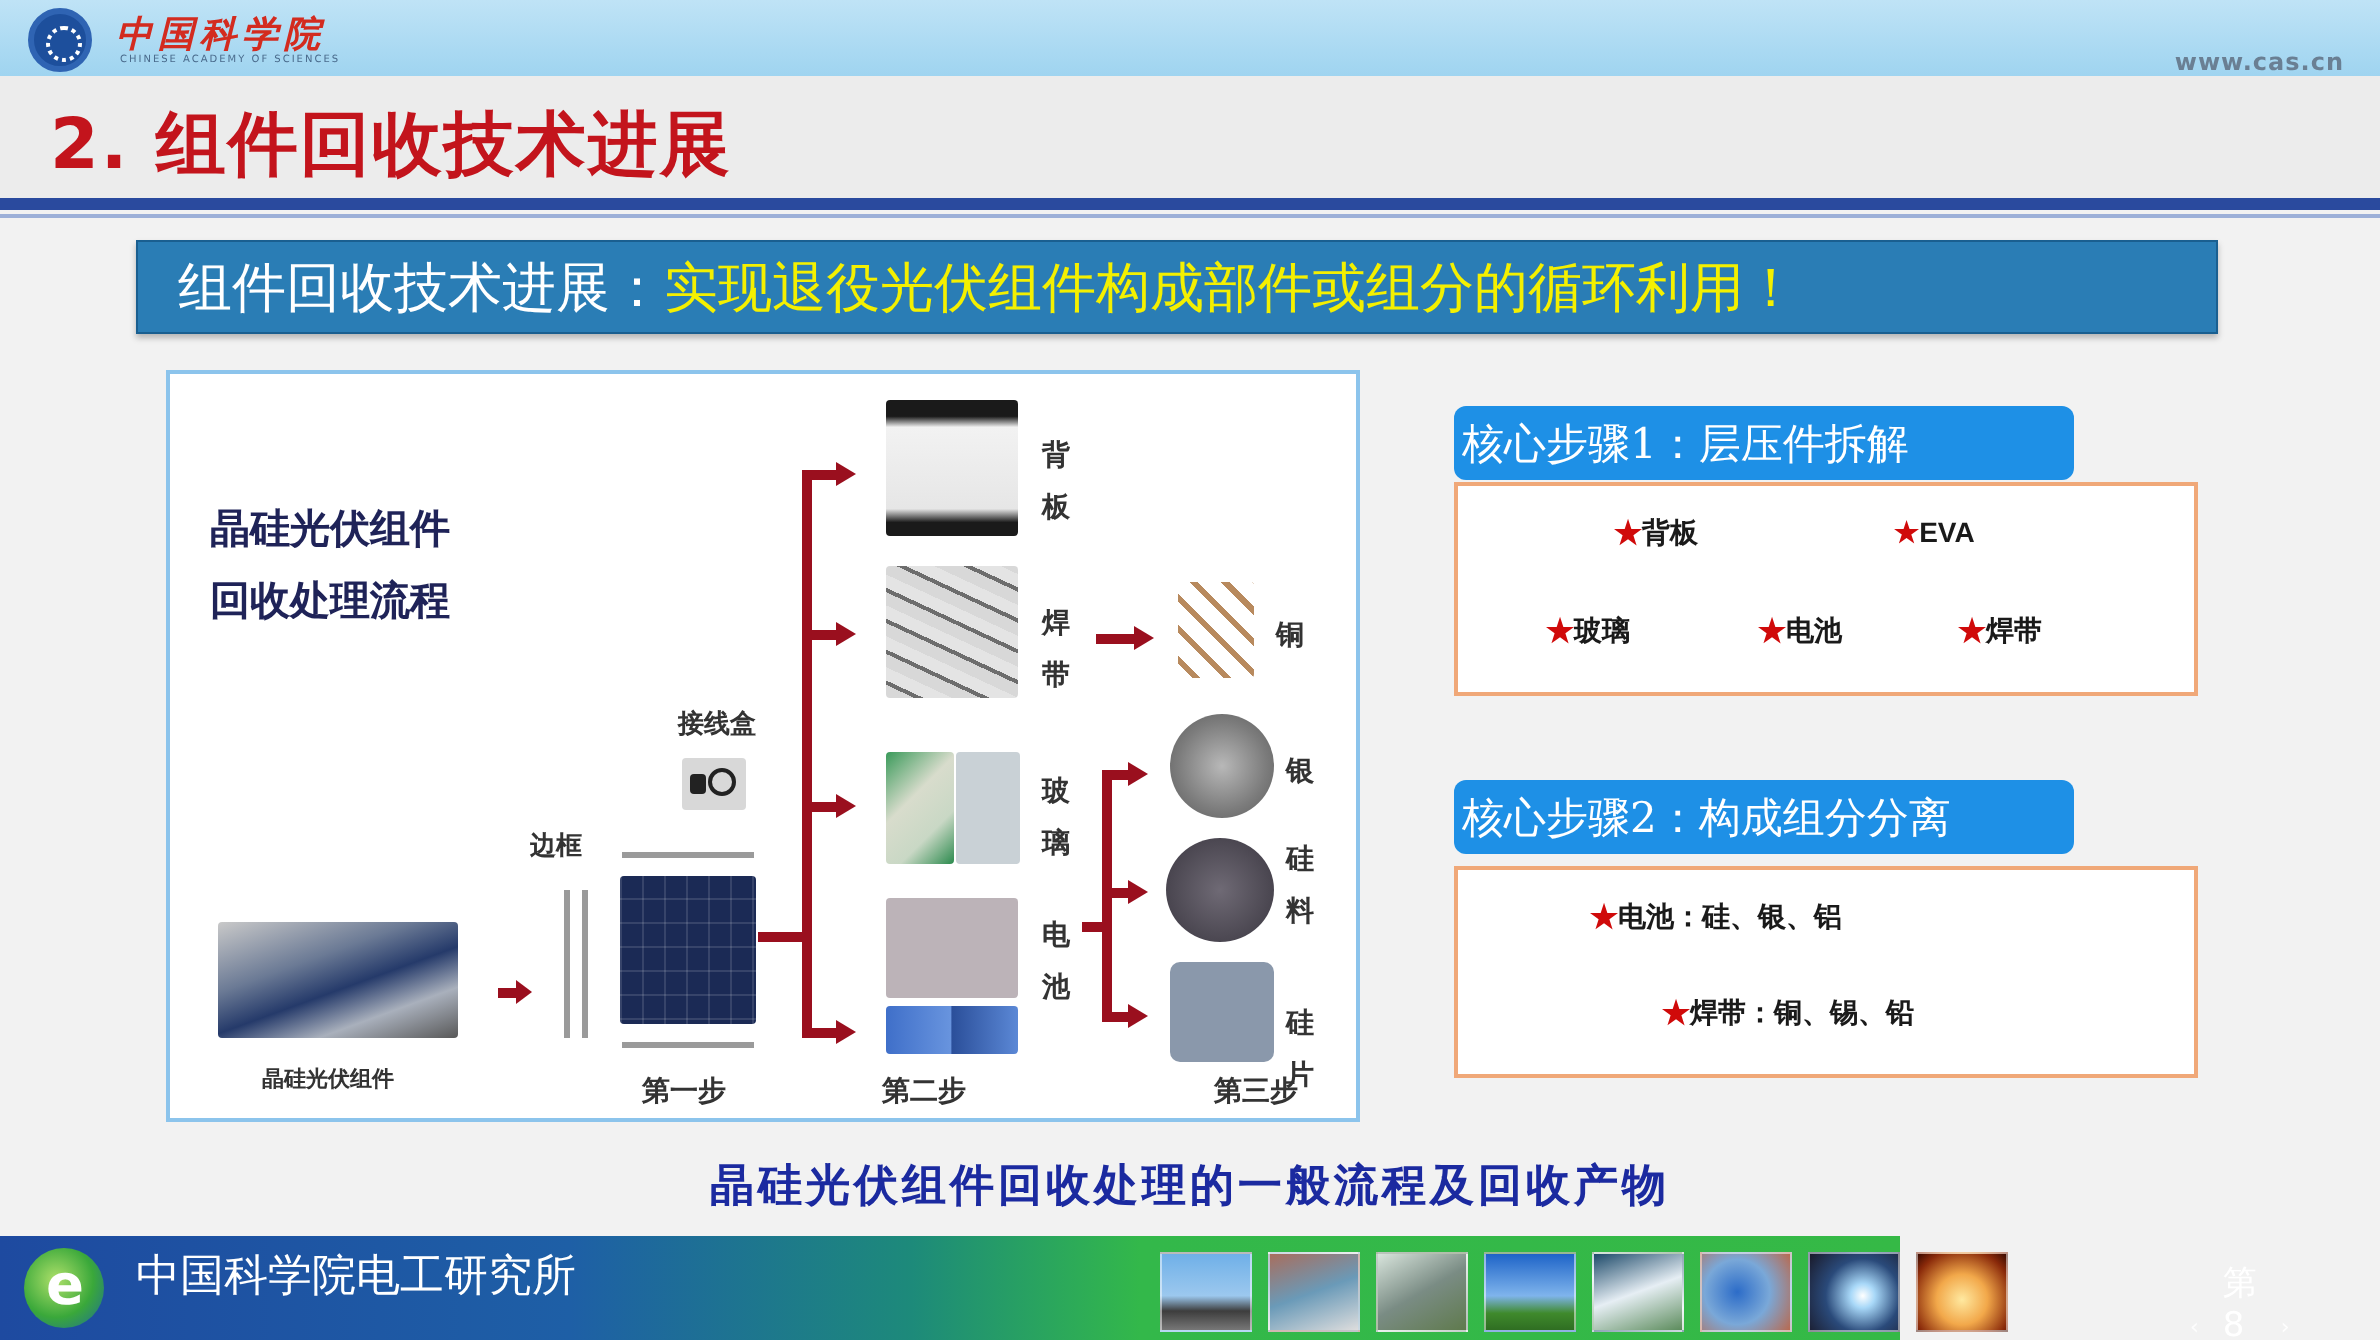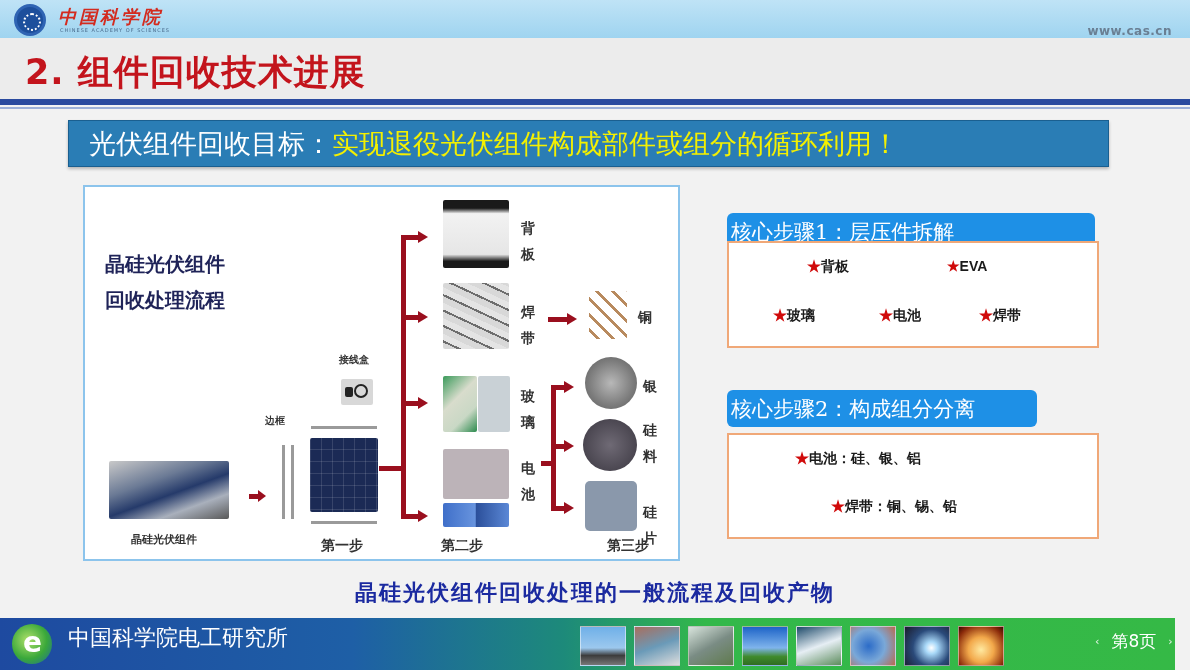--- a/index.html
+++ b/index.html
@@ -14,35 +14,35 @@
   .slide-title { position:absolute; left:25px; top:49px; font-size:35px; font-weight:bold; color:#c3141c; letter-spacing:1px; }
   .rule1 { position:absolute; left:0; top:99px; width:1190px; height:6px; background:#2a4a9e; }
   .rule2 { position:absolute; left:0; top:107px; width:1190px; height:2px; background:#9db0d8; }
 
   .goal { position:absolute; left:68px; top:120px; width:1041px; height:47px; background:#2a7db5; border:1px solid #1a5f90; box-shadow:0 2px 3px rgba(0,0,0,0.25); display:flex; align-items:center; padding-left:20px; font-size:27px; }
   .goal .lbl { color:#ffffff; }
   .goal .val { color:#f4f000; }
 
   .flowbox { position:absolute; left:83px; top:185px; width:597px; height:376px; background:#ffffff; border:2px solid #8cc4ec; }
   .flow-title { position:absolute; left:20px; font-size:20px; font-weight:bold; color:#1f2358; }
-  .small-lbl { position:absolute; font-size:10px; font-weight:bold; color:#333; }
+  .small-lbl { position:absolute; font-size:13px; font-weight:bold; color:#333; }
   .vlbl { position:absolute; font-size:14px; font-weight:bold; color:#333; width:16px; line-height:26px; text-align:center; }
   .photo { position:absolute; border-radius:2px; }
   .gray-line { position:absolute; background:#9a9a9a; }
   .red { background:#9a0f1e; position:absolute; }
   .arrowhead { position:absolute; width:0; height:0; border-top:6px solid transparent; border-bottom:6px solid transparent; border-left:10px solid #9a0f1e; }
 
   .step-head { position:absolute; left:727px; height:37px; background:#1e90e6; border-radius:6px; color:#fff; font-size:21px; display:flex; align-items:center; padding-left:4px; font-family:"DejaVu Serif",serif; }
   .step-box { position:absolute; left:727px; width:372px; background:#fff; border:2px solid #f0a878; }
   .item { position:absolute; font-family:Liberation Sans, sans-serif; font-size:14px; color:#1a1a1a; font-weight:bold; white-space:nowrap; }
   .star { color:#d00a0a; }
 
   .caption { position:absolute; left:0; width:1190px; top:578px; text-align:center; font-family:"DejaVu Serif",serif; font-size:22px; font-weight:bold; color:#1b2aa0; letter-spacing:2px; }
 
-  .footer { position:absolute; left:0; top:618px; width:1175px; height:52px; background:linear-gradient(90deg,#1e4aa0 0%,#1e5fa6 30%,#1d8a7a 48%,#33b84a 60%,#35b946 100%); }
+  .footer { position:absolute; left:0; top:618px; width:950px; height:52px; background:linear-gradient(90deg,#1e4aa0 0%,#1e5fa6 30%,#1d8a7a 48%,#33b84a 60%,#35b946 100%); }
   .inst-logo { position:absolute; left:12px; top:6px; width:40px; height:40px; border-radius:50%; background:radial-gradient(circle at 40% 40%,#aee06a 0%,#3aa83a 55%,#1d6a9c 100%); }
   .inst-logo:after { content:"e"; position:absolute; left:11px; top:2px; font-size:28px; font-weight:bold; color:#fff; font-family:"DejaVu Sans",sans-serif; }
   .inst-cn { position:absolute; left:68px; top:5px; font-size:22px; color:#fff; }
   .inst-en { position:absolute; left:70px; top:34px; font-size:8.5px; color:#e6eefc; letter-spacing:0.3px; font-family:"DejaVu Serif",serif; }
   .thumb { position:absolute; top:8px; width:46px; height:40px; border:1px solid rgba(255,255,255,0.5); }
   .pager { position:absolute; left:1095px; top:12px; color:#fff; font-size:17px; display:flex; align-items:center; gap:12px; }
   .pager .chev { font-size:11px; opacity:0.9; }
 </style>
 </head>
 <body>
@@ -52,21 +52,21 @@
   <div class="cas-name">中国科学院</div>
   <div class="cas-sub">CHINESE ACADEMY OF SCIENCES</div>
   <div class="url">www.cas.cn</div>
 </div>
 <div class="titlebar"></div>
 <div class="slide-title">2. 组件回收技术进展</div>
 <div class="rule1"></div>
 <div class="rule2"></div>
 
 <div class="goal">
-  <span class="lbl">光伏组件回收目标：</span>
+  <span class="lbl">组件回收技术进展：</span>
   <span class="val">实现退役光伏组件构成部件或组分的循环利用！</span>
 </div>
 
 <div class="flowbox">
   <div class="flow-title" style="top:64px;">晶硅光伏组件</div>
   <div class="flow-title" style="top:100px;">回收处理流程</div>
 
   <div class="photo" style="left:24px;top:274px;width:120px;height:58px;background:linear-gradient(160deg,#c9c9c9 0%,#6b7a95 35%,#253a6a 55%,#a9b0bc 75%,#585858 100%);"></div>
   <div class="small-lbl" style="left:46px;top:345px;font-size:11px;">晶硅光伏组件</div>
 
@@ -130,21 +130,21 @@
   <div class="photo" style="left:500px;top:170px;width:52px;height:52px;border-radius:50%;background:radial-gradient(circle,#b8b8b8 0%,#7c7c7c 60%,#5a5a5a 100%);"></div>
   <div class="photo" style="left:498px;top:232px;width:54px;height:52px;border-radius:50%;background:radial-gradient(circle,#6f6a75 0%,#4a4650 70%,#38343d 100%);"></div>
   <div class="photo" style="left:500px;top:294px;width:52px;height:50px;border-radius:5px;background:#8a98ab;"></div>
   <div class="small-lbl" style="left:522px;top:350px;font-size:14px;">第三步</div>
 
   <div class="vlbl" style="left:557px;top:186px;">银</div>
   <div class="vlbl" style="left:557px;top:230px;">硅料</div>
   <div class="vlbl" style="left:557px;top:292px;margin-top:20px;">硅片</div>
 </div>
 
-<div class="step-head" style="top:213px;width:368px;">核心步骤1：层压件拆解</div>
+<div class="step-head" style="top:203px;width:310px;">核心步骤1：层压件拆解</div>
 <div class="step-box" style="top:241px;height:107px;">
   <div class="item" style="left:78px;top:15px;"><span class="star">★</span><span>背板</span></div>
   <div class="item" style="left:218px;top:15px;"><span class="star">★</span><span>EVA</span></div>
   <div class="item" style="left:44px;top:64px;"><span class="star">★</span><span>玻璃</span></div>
   <div class="item" style="left:150px;top:64px;"><span class="star">★</span><span>电池</span></div>
   <div class="item" style="left:250px;top:64px;"><span class="star">★</span><span>焊带</span></div>
 </div>
 
 <div class="step-head" style="top:390px;width:310px;">核心步骤2：构成组分分离</div>
 <div class="step-box" style="top:433px;height:106px;">

